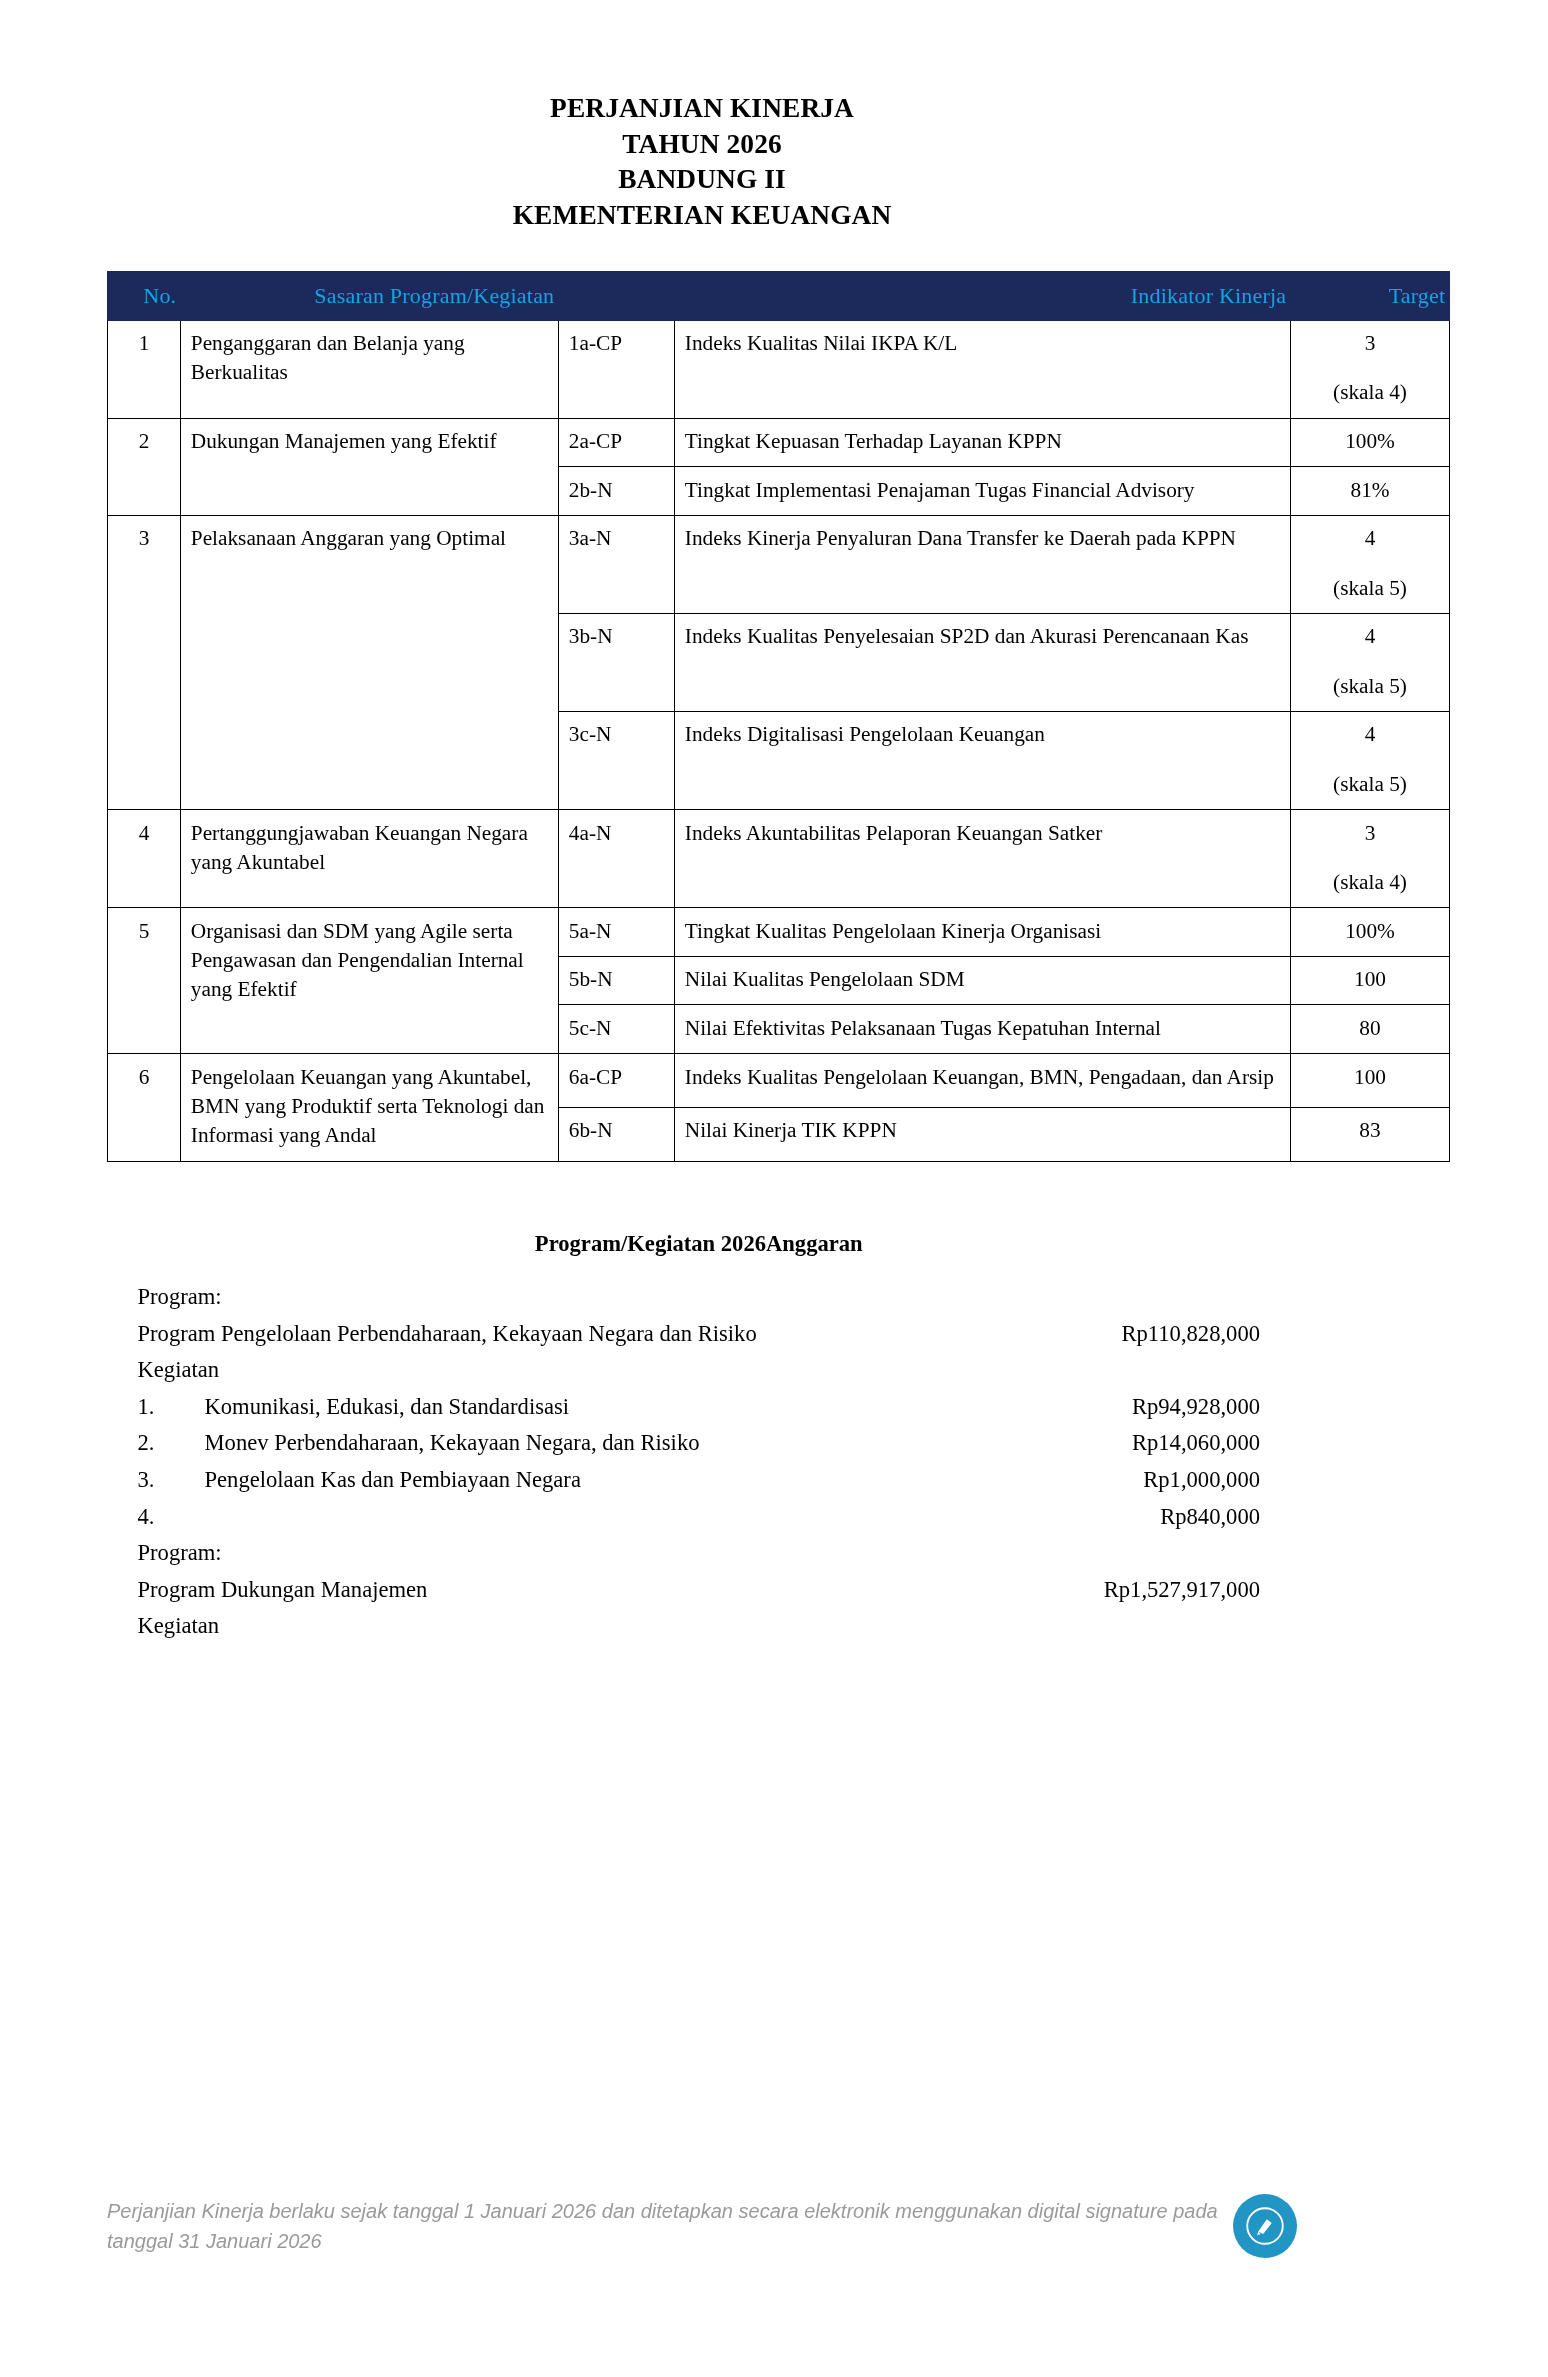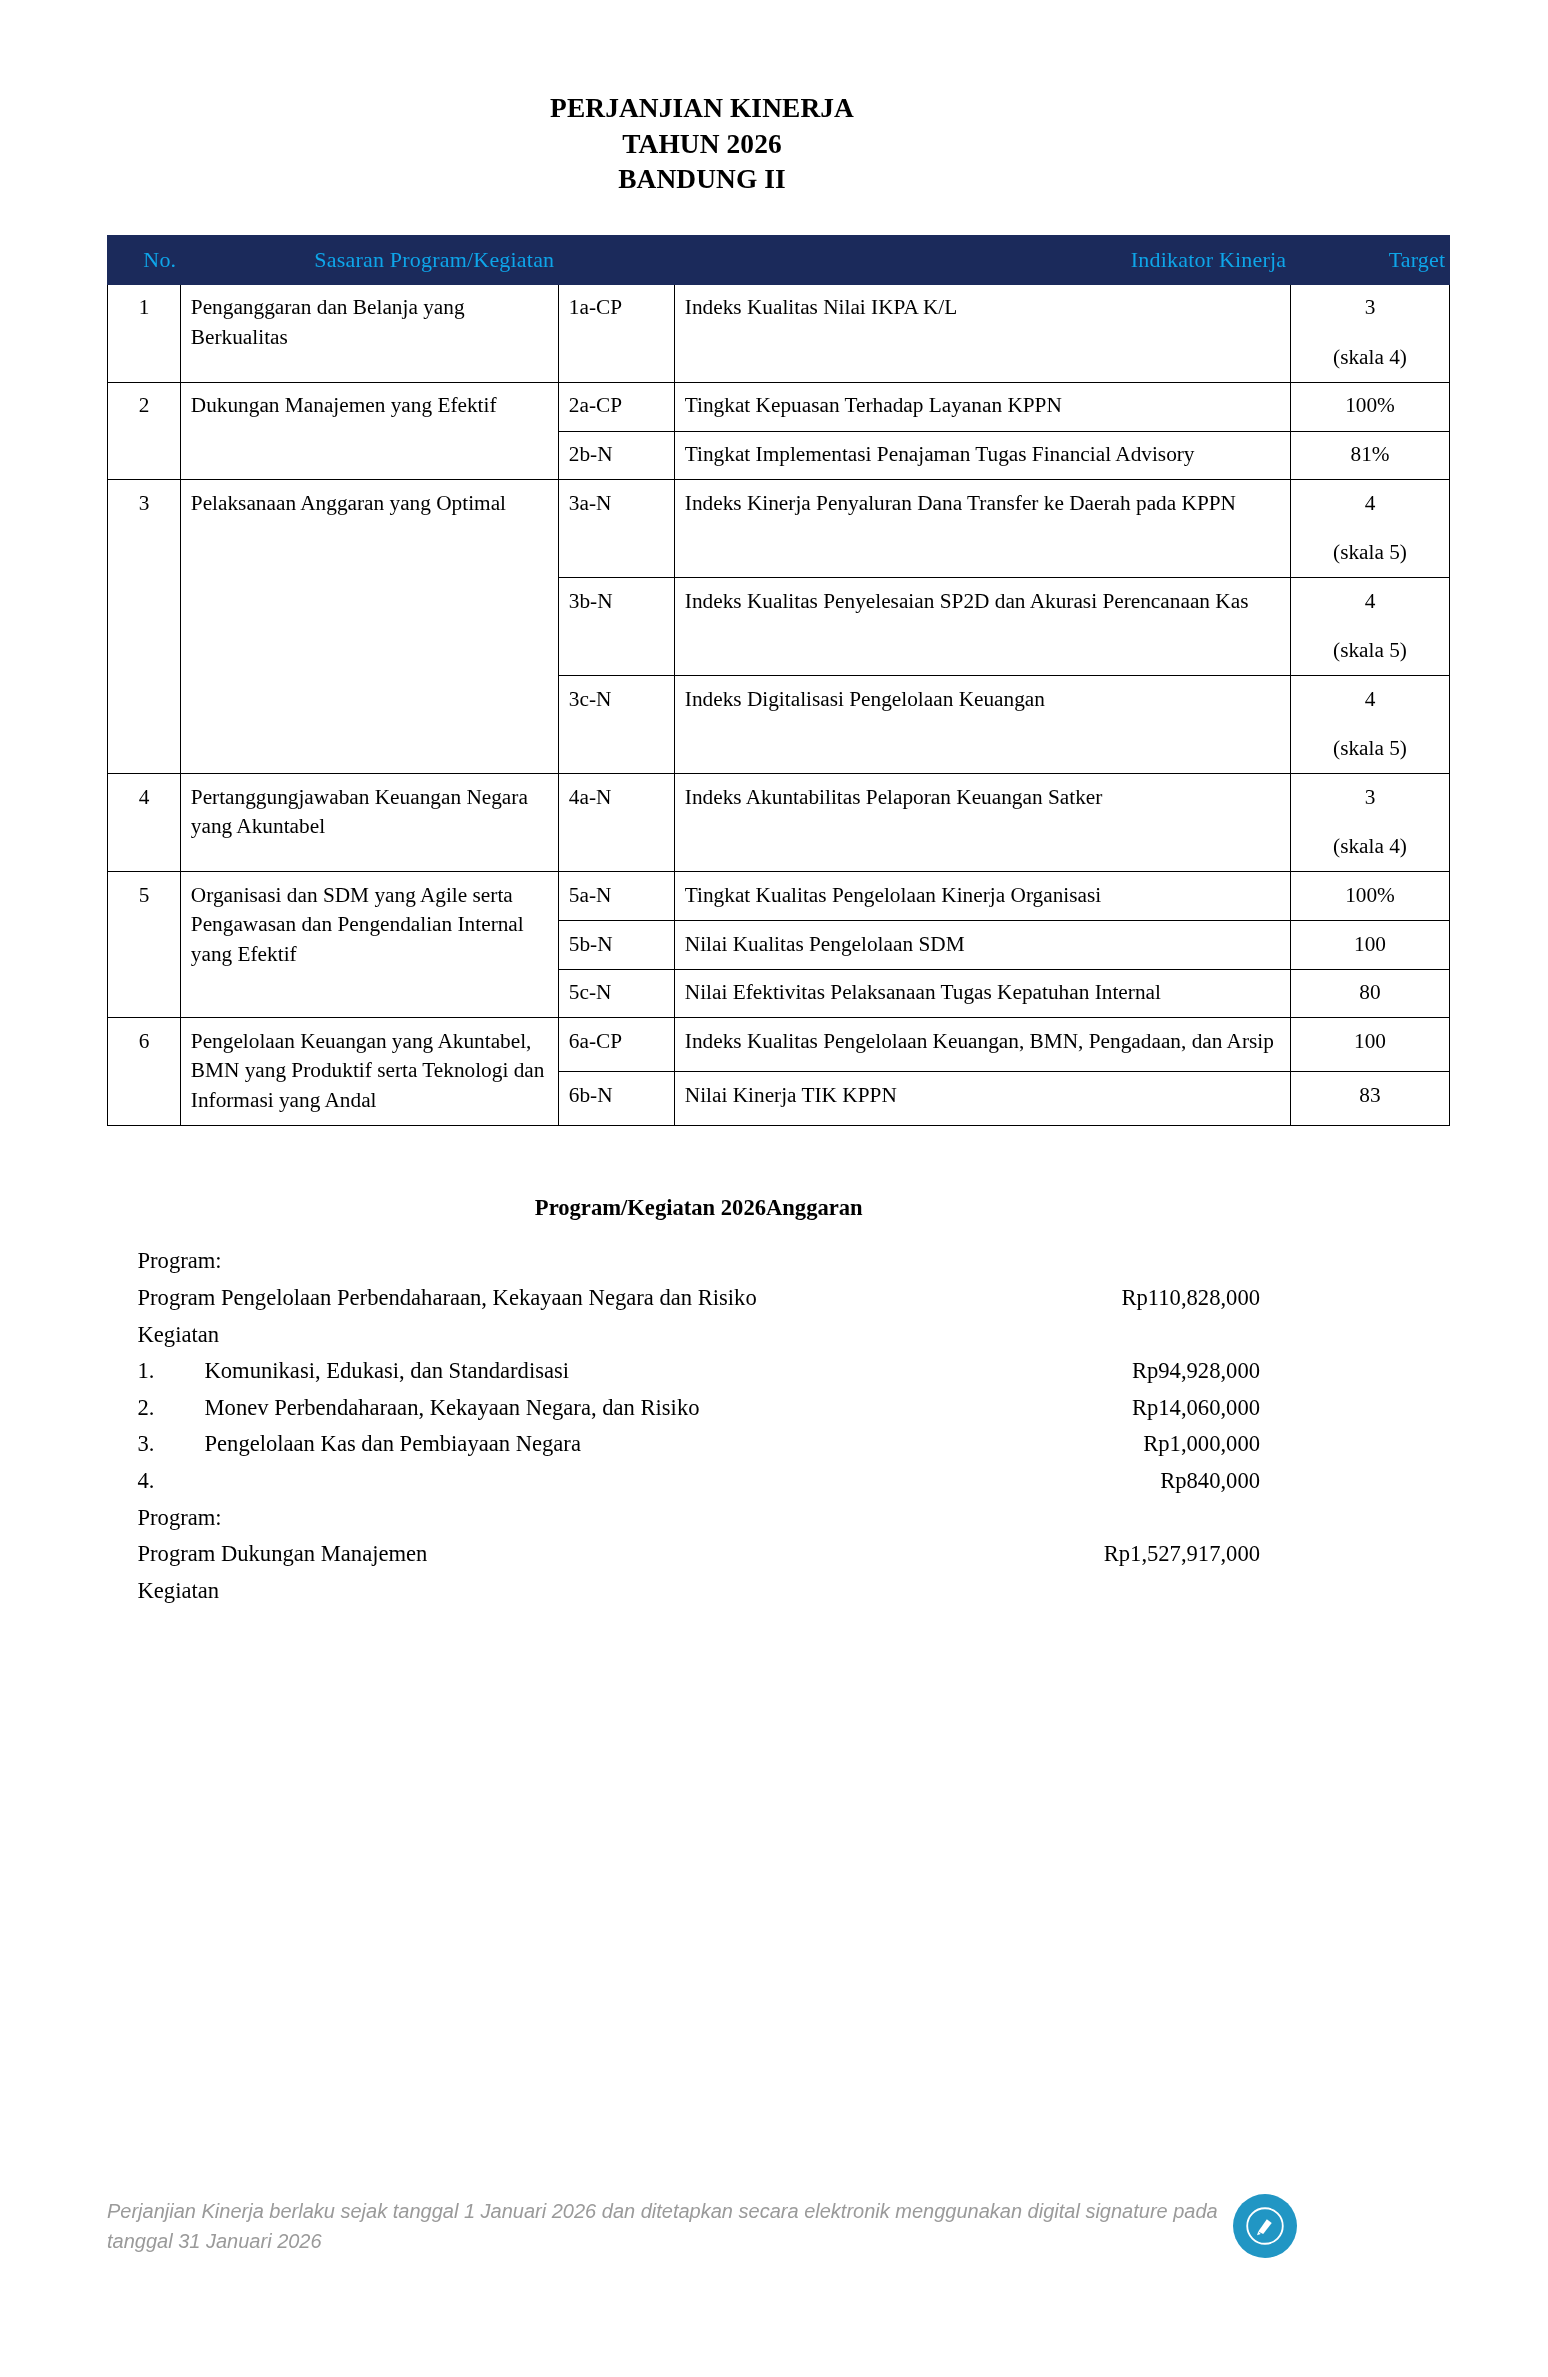--- a/index.html
+++ b/index.html
@@ -136,20 +136,21 @@
 </style>
 </head>
 <body>
 
 <div class="page">
 
   <div class="title-block">
     <span class="line">PERJANJIAN KINERJA</span>
     <span class="line">TAHUN 2026</span>
     <span class="line">BANDUNG II</span>
+    <span class="line">KEMENTERIAN KEUANGAN</span>
   </div>
 
   <table class="pk">
     <colgroup>
       <col class="w-no">
         <col class="w-sasaran">
         <col class="w-code">
         <col class="w-ind">
         <col class="w-target">
     </colgroup>

